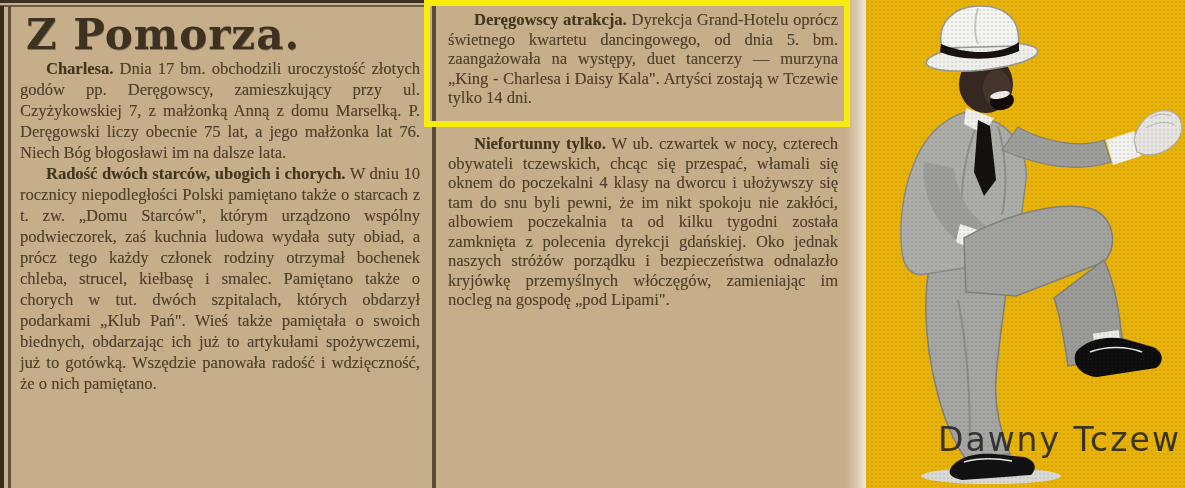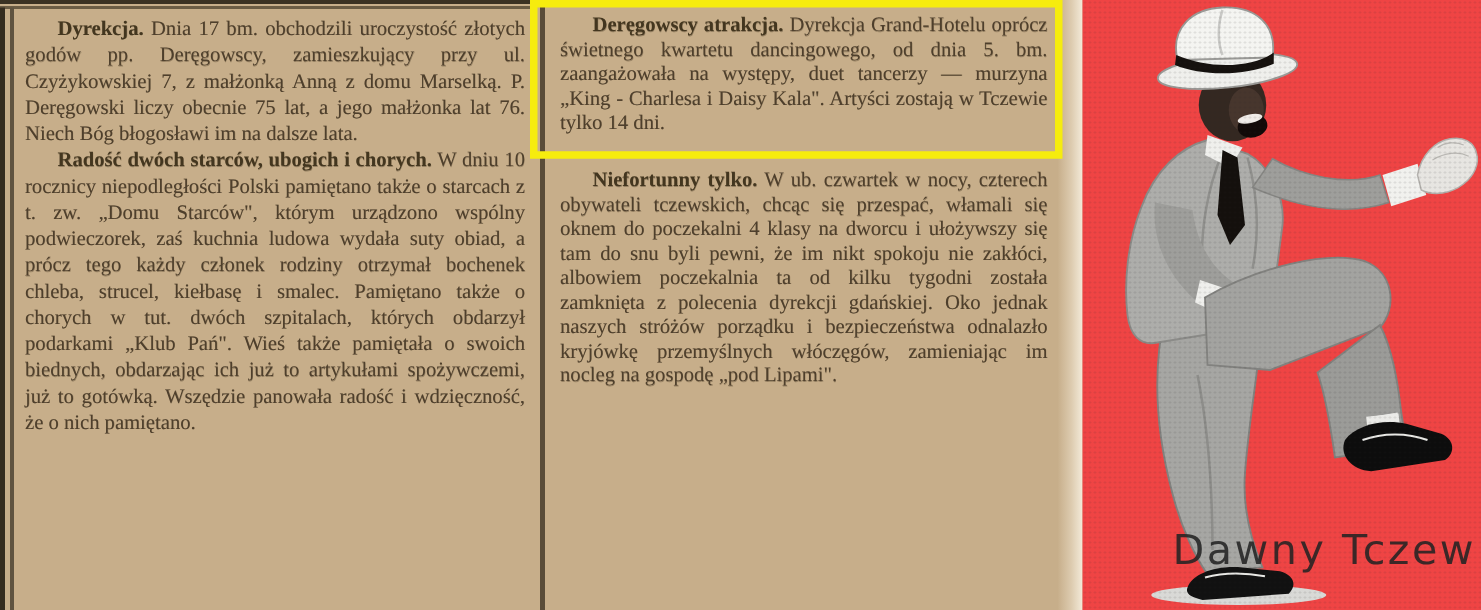--- a/index.html
+++ b/index.html
@@ -29,42 +29,43 @@
   .mid-col p{margin:0;font-size:16.5px;line-height:19.5px;text-align:justify;text-indent:26px;
     color:#4e3f2c;text-shadow:0.3px 0.3px 0.3px rgba(60,45,25,0.35);}
   .mid-col .lead{font-weight:bold;color:#43361f;}
   .boxed-slot{height:124px;overflow:visible;}
   .highlight-box{position:absolute;left:424px;top:0;width:426px;height:127px;
     border:6px solid #f6ec0e;box-sizing:border-box;pointer-events:none;z-index:5;}
   .page-edge{position:absolute;left:846px;top:0;width:20px;height:488px;
     background:linear-gradient(to right,rgba(247,238,218,0) 0%,rgba(247,238,220,0.45) 55%,rgba(251,245,231,0.85) 100%);}
 
   
-  .photo{position:absolute;left:866px;top:0;width:319px;height:488px;background:#ef4444;}
+  .photo{position:absolute;left:866px;top:0;width:319px;height:488px;background:#eab308;}
   .photo .halftone{position:absolute;inset:0;pointer-events:none;z-index:3;
     background-image:radial-gradient(circle,rgba(40,40,40,0.10) 1px,rgba(0,0,0,0) 1px);
     background-size:4px 4px;}
   .photo svg{position:absolute;left:0;top:0;z-index:1;}
   .watermark{position:absolute;left:72px;top:420px;z-index:4;
     font-family:"DejaVu Sans",sans-serif;font-size:33px;letter-spacing:2px;
     color:rgba(35,35,35,0.88);white-space:nowrap;}
 </style>
 </head>
 <body>
 
 <div class="page">
 
   <div class="top-rule"></div>
   <div class="left-rule"></div>
   <div class="col-divider"></div>
 
   <div class="left-col">
+    <h1 class="section-title">Z Pomorza.</h1>
     <div class="news">
       <p>
-        <span class="lead">Dyrekcja.</span>
+        <span class="lead">Charlesa.</span>
         <span>Dnia 17 bm. obchodzili uroczystość złotych godów pp. Deręgowscy, zamieszkujący przy ul. Czyżykowskiej 7, z małżonką Anną z domu Marselką. P. Deręgowski liczy obecnie 75 lat, a jego małżonka lat 76. Niech Bóg błogosławi im na dalsze lata.</span>
       </p>
       <p>
         <span class="lead">Radość dwóch starców, ubogich i chorych.</span>
         <span>W dniu 10 rocznicy niepodległości Polski pamiętano także o starcach z t. zw. „Domu Starców", którym urządzono wspólny podwieczorek, zaś kuchnia ludowa wydała suty obiad, a prócz tego każdy członek rodziny otrzymał bochenek chleba, strucel, kiełbasę i smalec. Pamiętano także o chorych w tut. dwóch szpitalach, których obdarzył podarkami „Klub Pań". Wieś także pamiętała o swoich biednych, obdarzając ich już to artykułami spożywczemi, już to gotówką. Wszędzie panowała radość i wdzięczność, że o nich pamiętano.</span>
       </p>
     </div>
   </div>
 
   <div class="highlight-box"></div>

